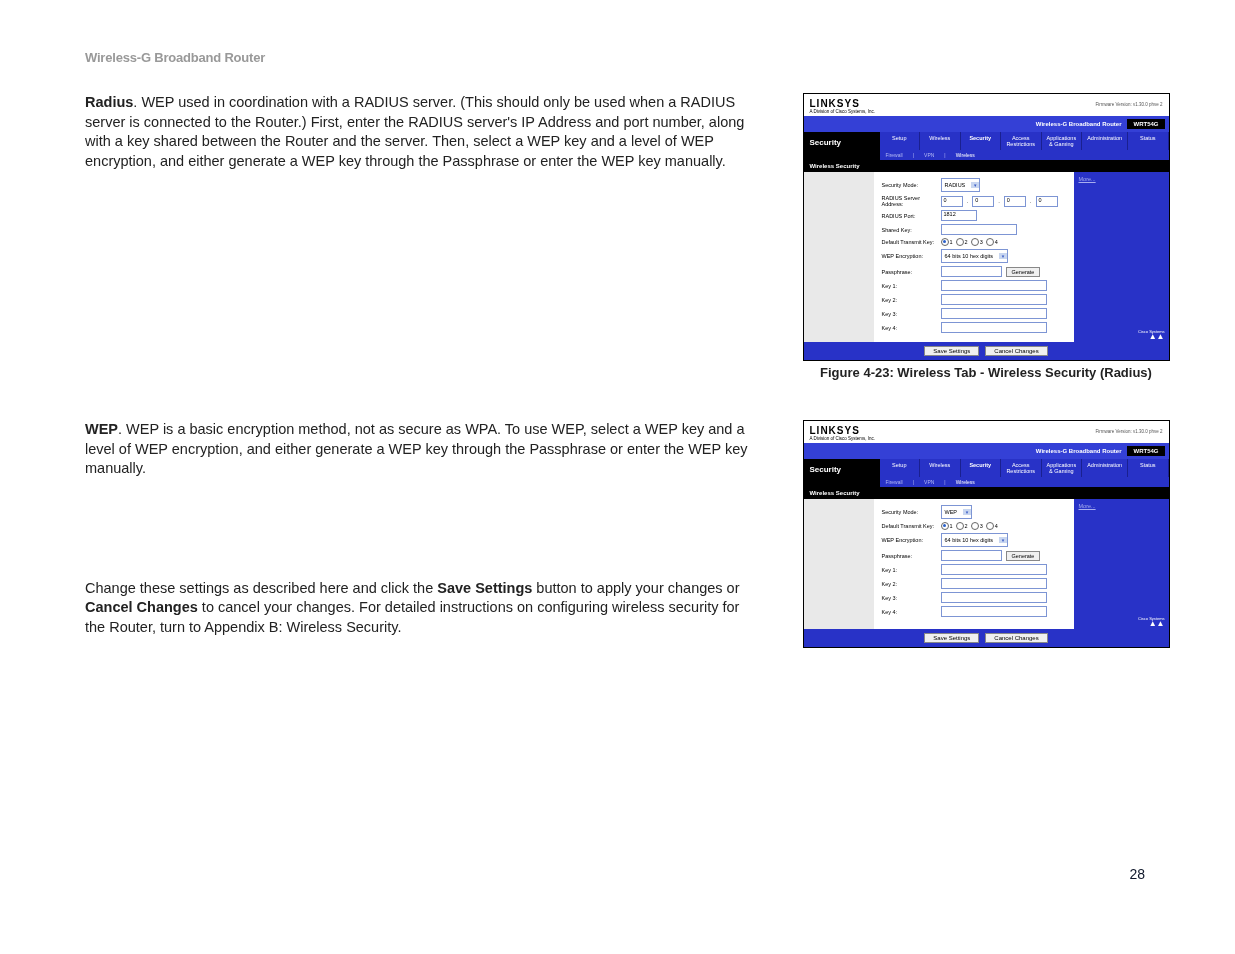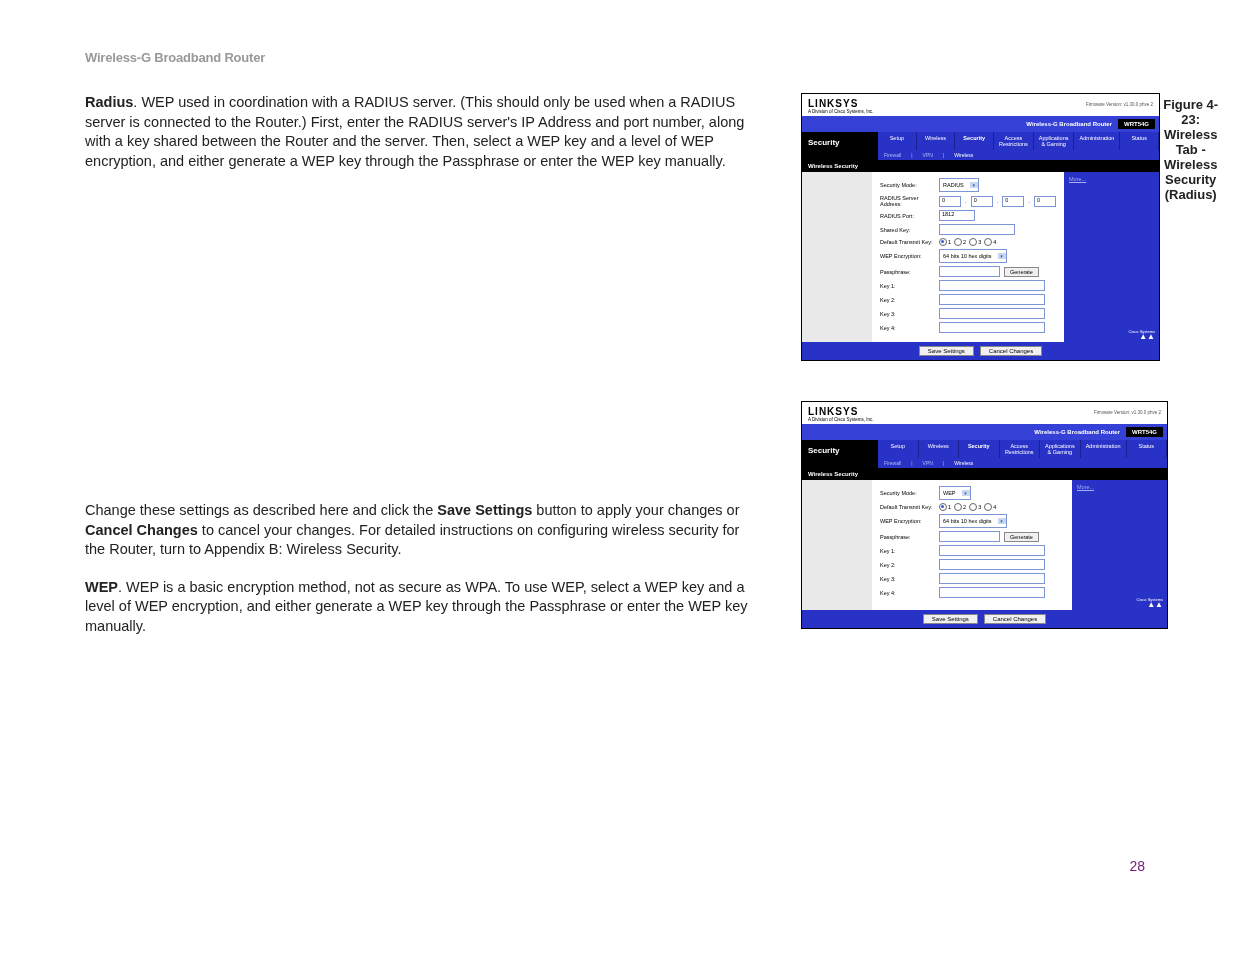--- a/index.html
+++ b/index.html
@@ -29,21 +29,22 @@
 .text-col {
   flex: 0 0 670px;
   font-size: 14.5px;
   line-height: 1.35;
 }
 .text-col p { margin: 0 0 18px 0; }
 .text-col b { font-weight: 700; }
 .fig-col {
   flex: 0 0 370px;
   display: flex;
-  flex-direction: row;
+  flex-direction: column;
+  align-items: center;
 }
 .fig-caption {
   font-weight: 700;
   font-size: 13px;
   margin-top: 4px;
   text-align: center;
 }
 
 
 .mini {
@@ -164,21 +165,21 @@
 .mini-radios .dot.sel::after { content:"";width:3px;height:3px;background:#2a60c9;border-radius:50%;position:absolute;top:1px;left:1px;}
 .mini-btn { border: 1px solid #888; background: #f0f0f0; font-size: 5.5px; padding: 1px 5px; }
 .mini-bottom {
   background: #2832c7;
   display: flex;
   justify-content: center;
   gap: 6px;
   padding: 4px 0;
 }
 .mini-bottom .mini-btn { font-size: 6px; padding: 1px 8px; }
-.page-num { position: absolute; right: 90px; bottom: 80px; font-size: 14px; color: #701a75; }
+.page-num { position: absolute; right: 90px; bottom: 72px; font-size: 14px; color: #0f172a; }
 </style>
 </head>
 <body>
 
 <div class="product-name">Wireless-G Broadband Router</div>
 
 <div class="content-row">
   <div class="text-col">
     <p>
       <b>Radius</b><span>. WEP used in coordination with a RADIUS server. (This should only be used when a RADIUS server is connected to the Router.) First, enter the RADIUS server's IP Address and port number, along with a key shared between the Router and the server. Then, select a WEP key and a level of WEP encryption, and either generate a WEP key through the Passphrase or enter the WEP key manually.</span>
@@ -305,25 +306,25 @@
         <span class="mini-btn">Save Settings</span>
         <span class="mini-btn">Cancel Changes</span>
       </div>
     </div>
     <div class="fig-caption">Figure 4-23: Wireless Tab - Wireless Security (Radius)</div>
   </div>
 </div>
 
 <div class="content-row" style="margin-top:40px;">
   <div class="text-col">
+    <p>
+      <b>WEP</b><span>. WEP is a basic encryption method, not as secure as WPA. To use WEP, select a WEP key and a level of WEP encryption, and either generate a WEP key through the Passphrase or enter the WEP key manually.</span>
+    </p>
     <p style="margin-top:100px;">
       <span>Change these settings as described here and click the </span><b>Save Settings</b><span> button to apply your changes or </span><b>Cancel Changes</b><span> to cancel your changes. For detailed instructions on configuring wireless security for the Router, turn to Appendix B: Wireless Security.</span>
-    </p>
-    <p>
-      <b>WEP</b><span>. WEP is a basic encryption method, not as secure as WPA. To use WEP, select a WEP key and a level of WEP encryption, and either generate a WEP key through the Passphrase or enter the WEP key manually.</span>
     </p>
   </div>
   <div class="fig-col">
 
     <div class="mini">
       <div class="mini-top">
         <div class="mini-logo">LINKSYS</div>
         <div class="mini-sublogo">A Division of Cisco Systems, Inc.</div>
         <div class="mini-fw">Firmware Version: v1.30.0 phve 2</div>
       </div>

